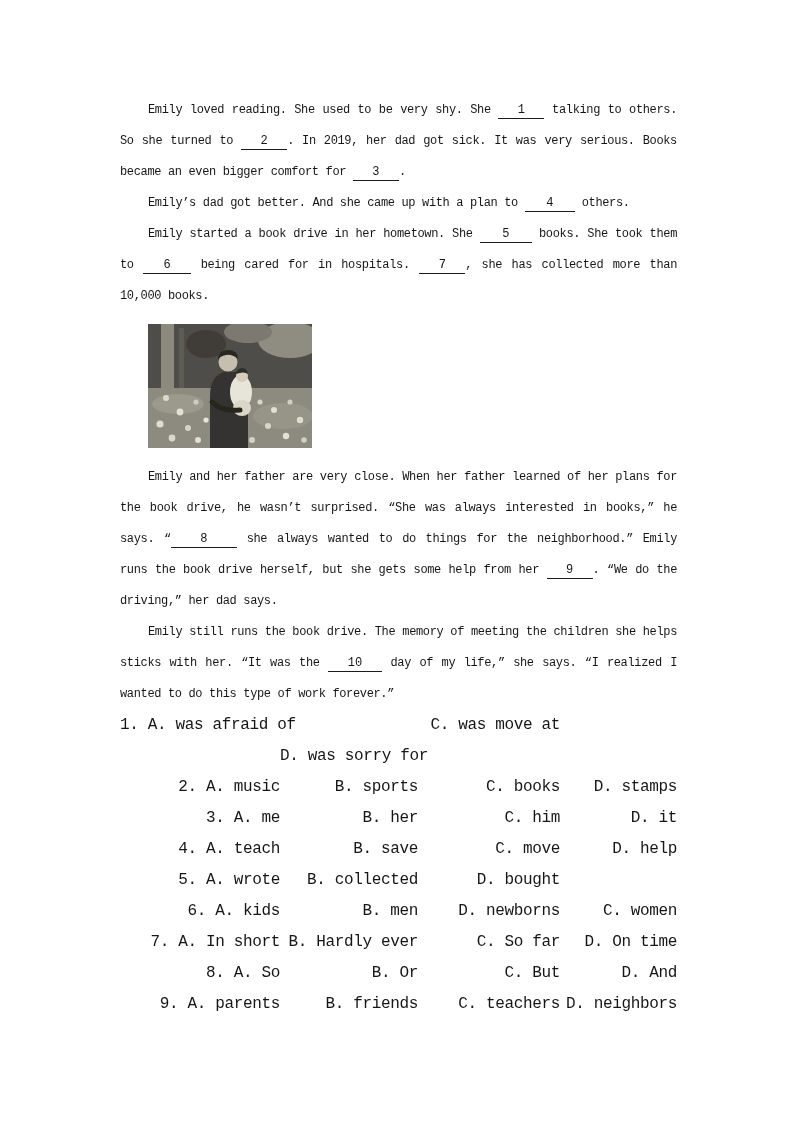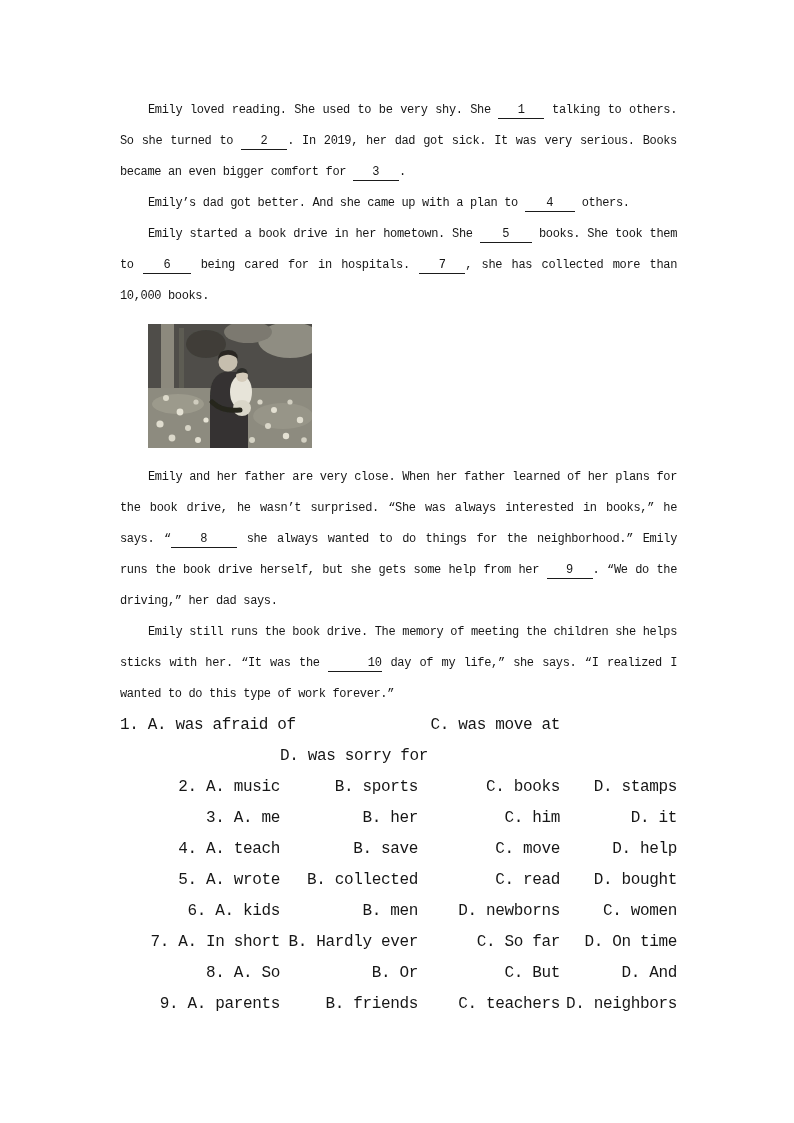--- a/index.html
+++ b/index.html
@@ -36,21 +36,21 @@
     text-indent: 0;
     line-height: 13px;
     height: 15px;
     letter-spacing: 0;
   }
   .blank-4  { min-width: 50px; }
   .blank-5  { min-width: 52px; }
   .blank-6  { min-width: 48px; }
   .blank-7  { min-width: 46px; }
   .blank-8  { min-width: 66px; }
-  .blank-10 { min-width: 54px; text-align: right; }
+  .blank-10 { min-width: 54px; }
   .photo {
     margin: 12px 0 14px 28px;
     width: 164px;
     height: 124px;
     overflow: hidden;
     background: #6f6d65;
   }
   .photo svg { display: block; }
   .questions { margin-top: 0; }
   .qrow {
@@ -156,21 +156,20 @@
         </div>
         <div class="qrow">
           <div class="qcell">4. A. teach</div>
           <div class="qcell">B. save</div>
           <div class="qcell">C. move</div>
           <div class="qcell">D. help</div>
         </div>
         <div class="qrow">
           <div class="qcell">5. A. wrote</div>
           <div class="qcell">B. collected</div>
-          <div class="qcell">C. read</div>
           <div class="qcell">D. bought</div>
         </div>
         <div class="qrow">
           <div class="qcell">6. A. kids</div>
           <div class="qcell">B. men</div>
           <div class="qcell">D. newborns</div>
           <div class="qcell">C. women</div>
         </div>
         <div class="qrow">
           <div class="qcell">7. A. In short</div>

